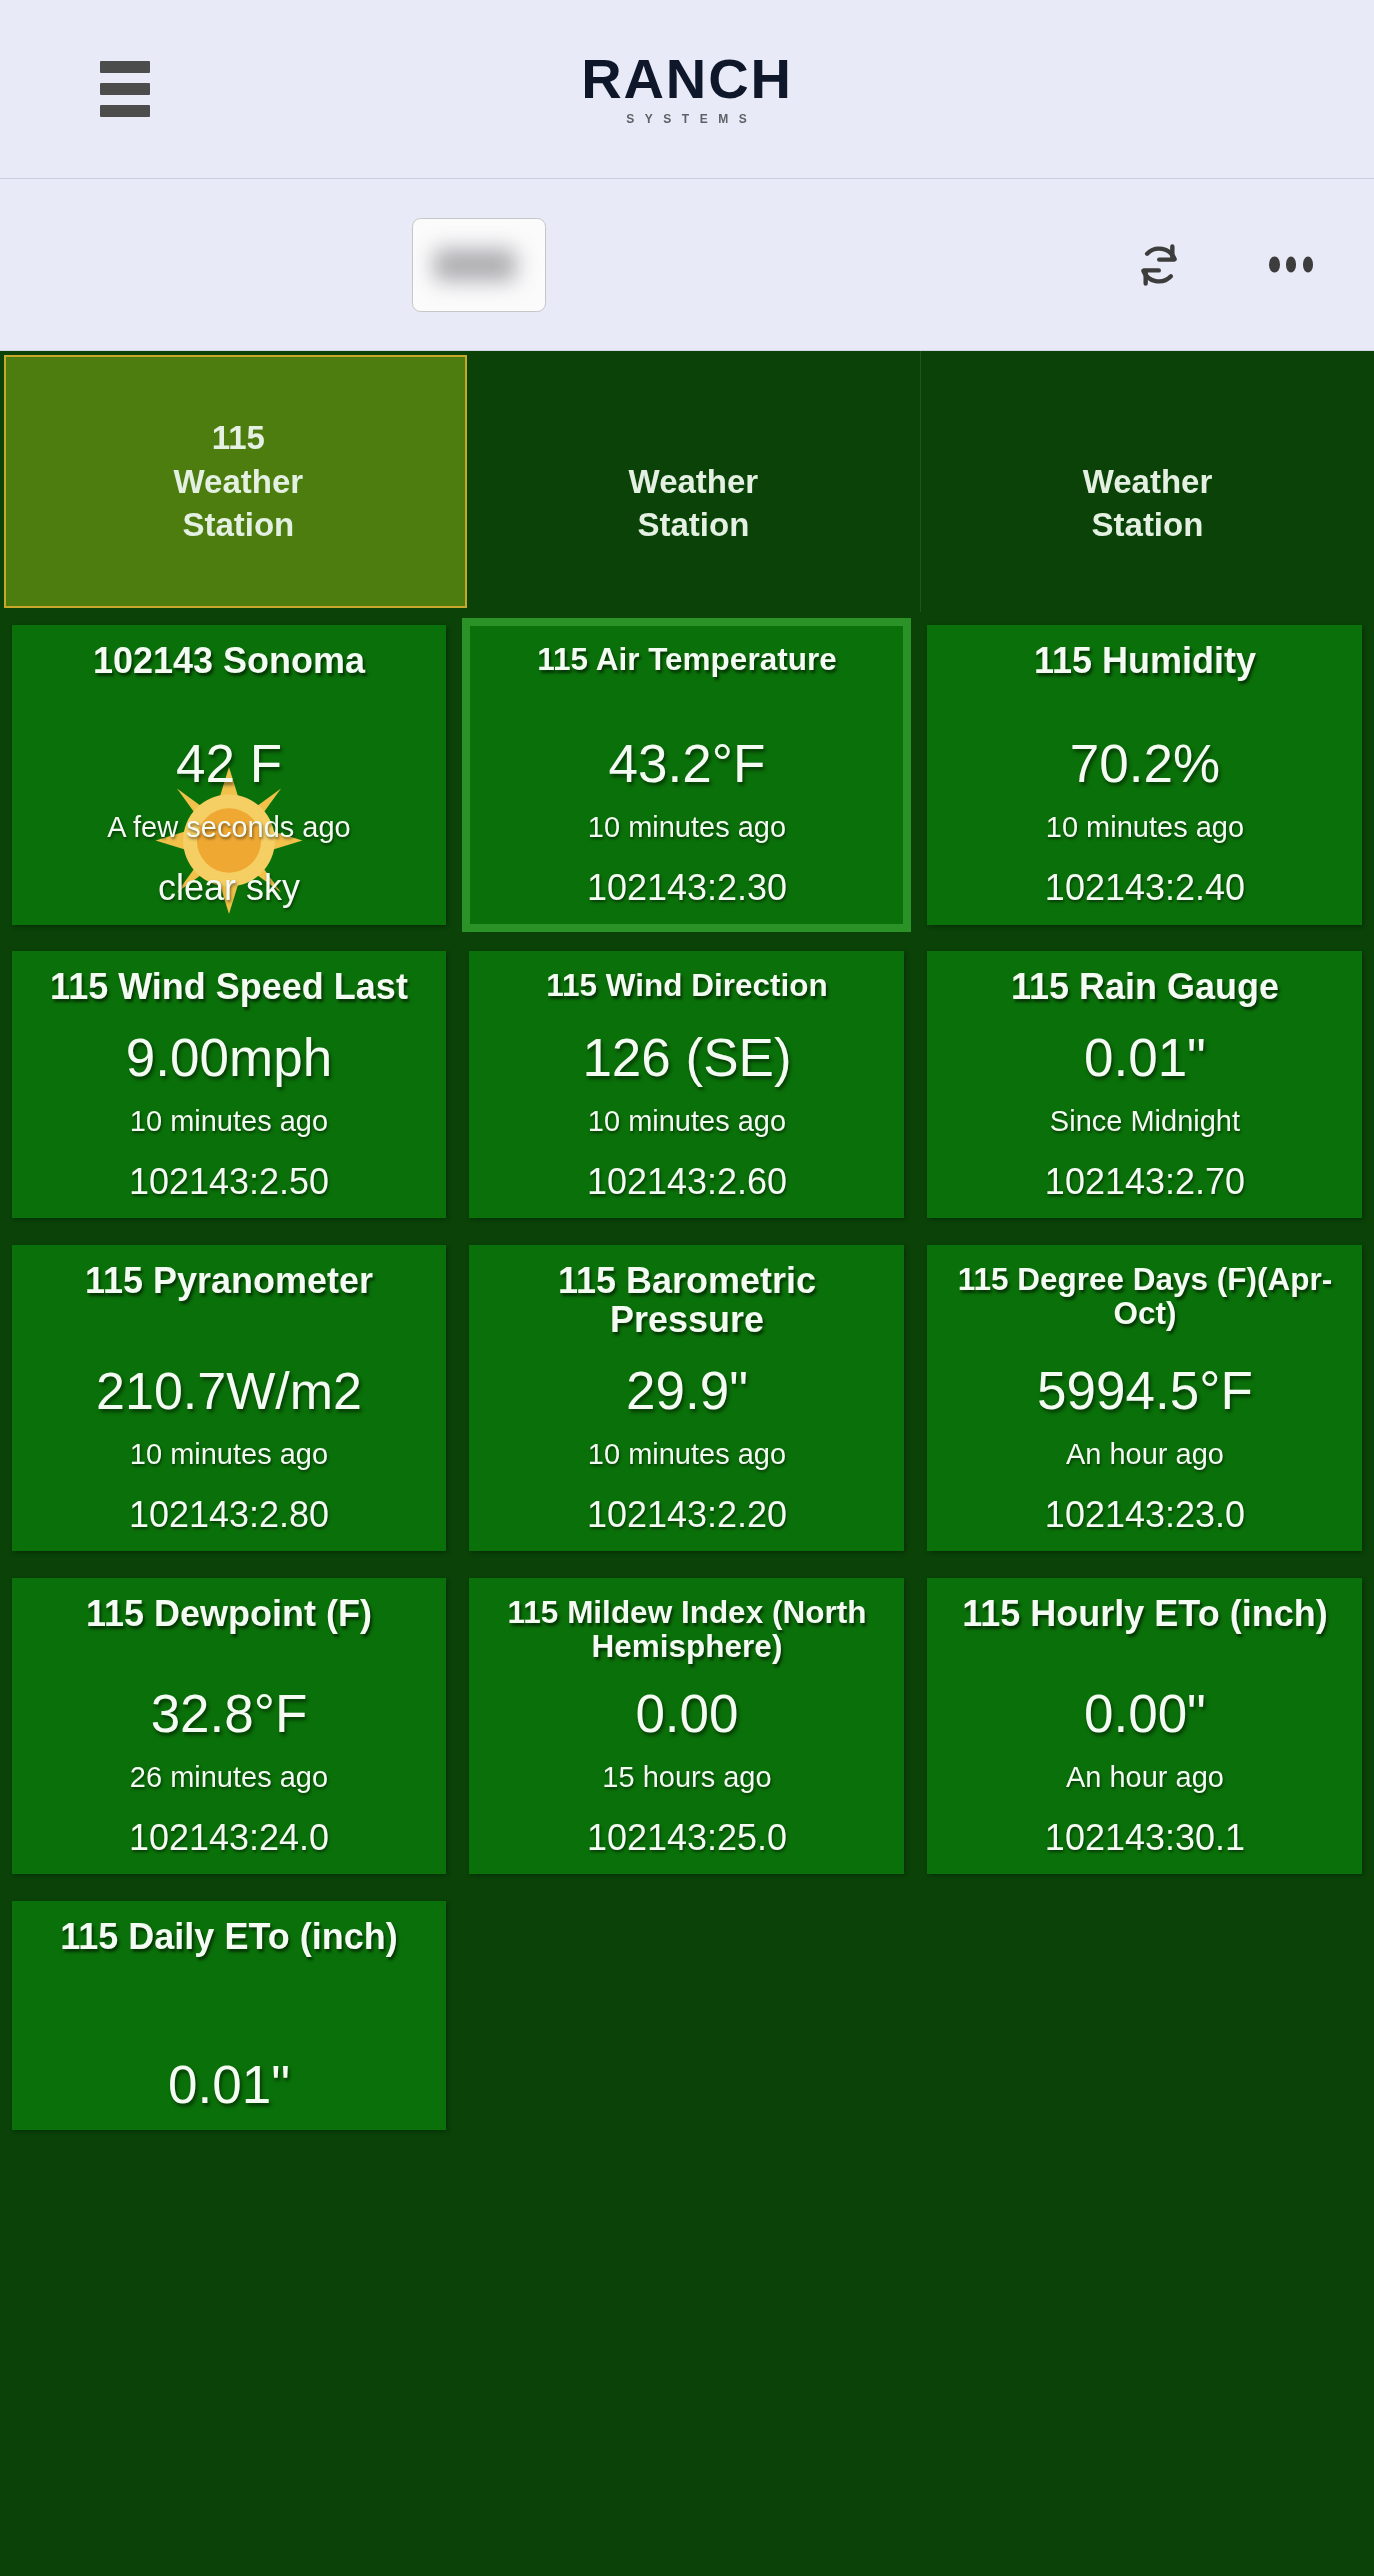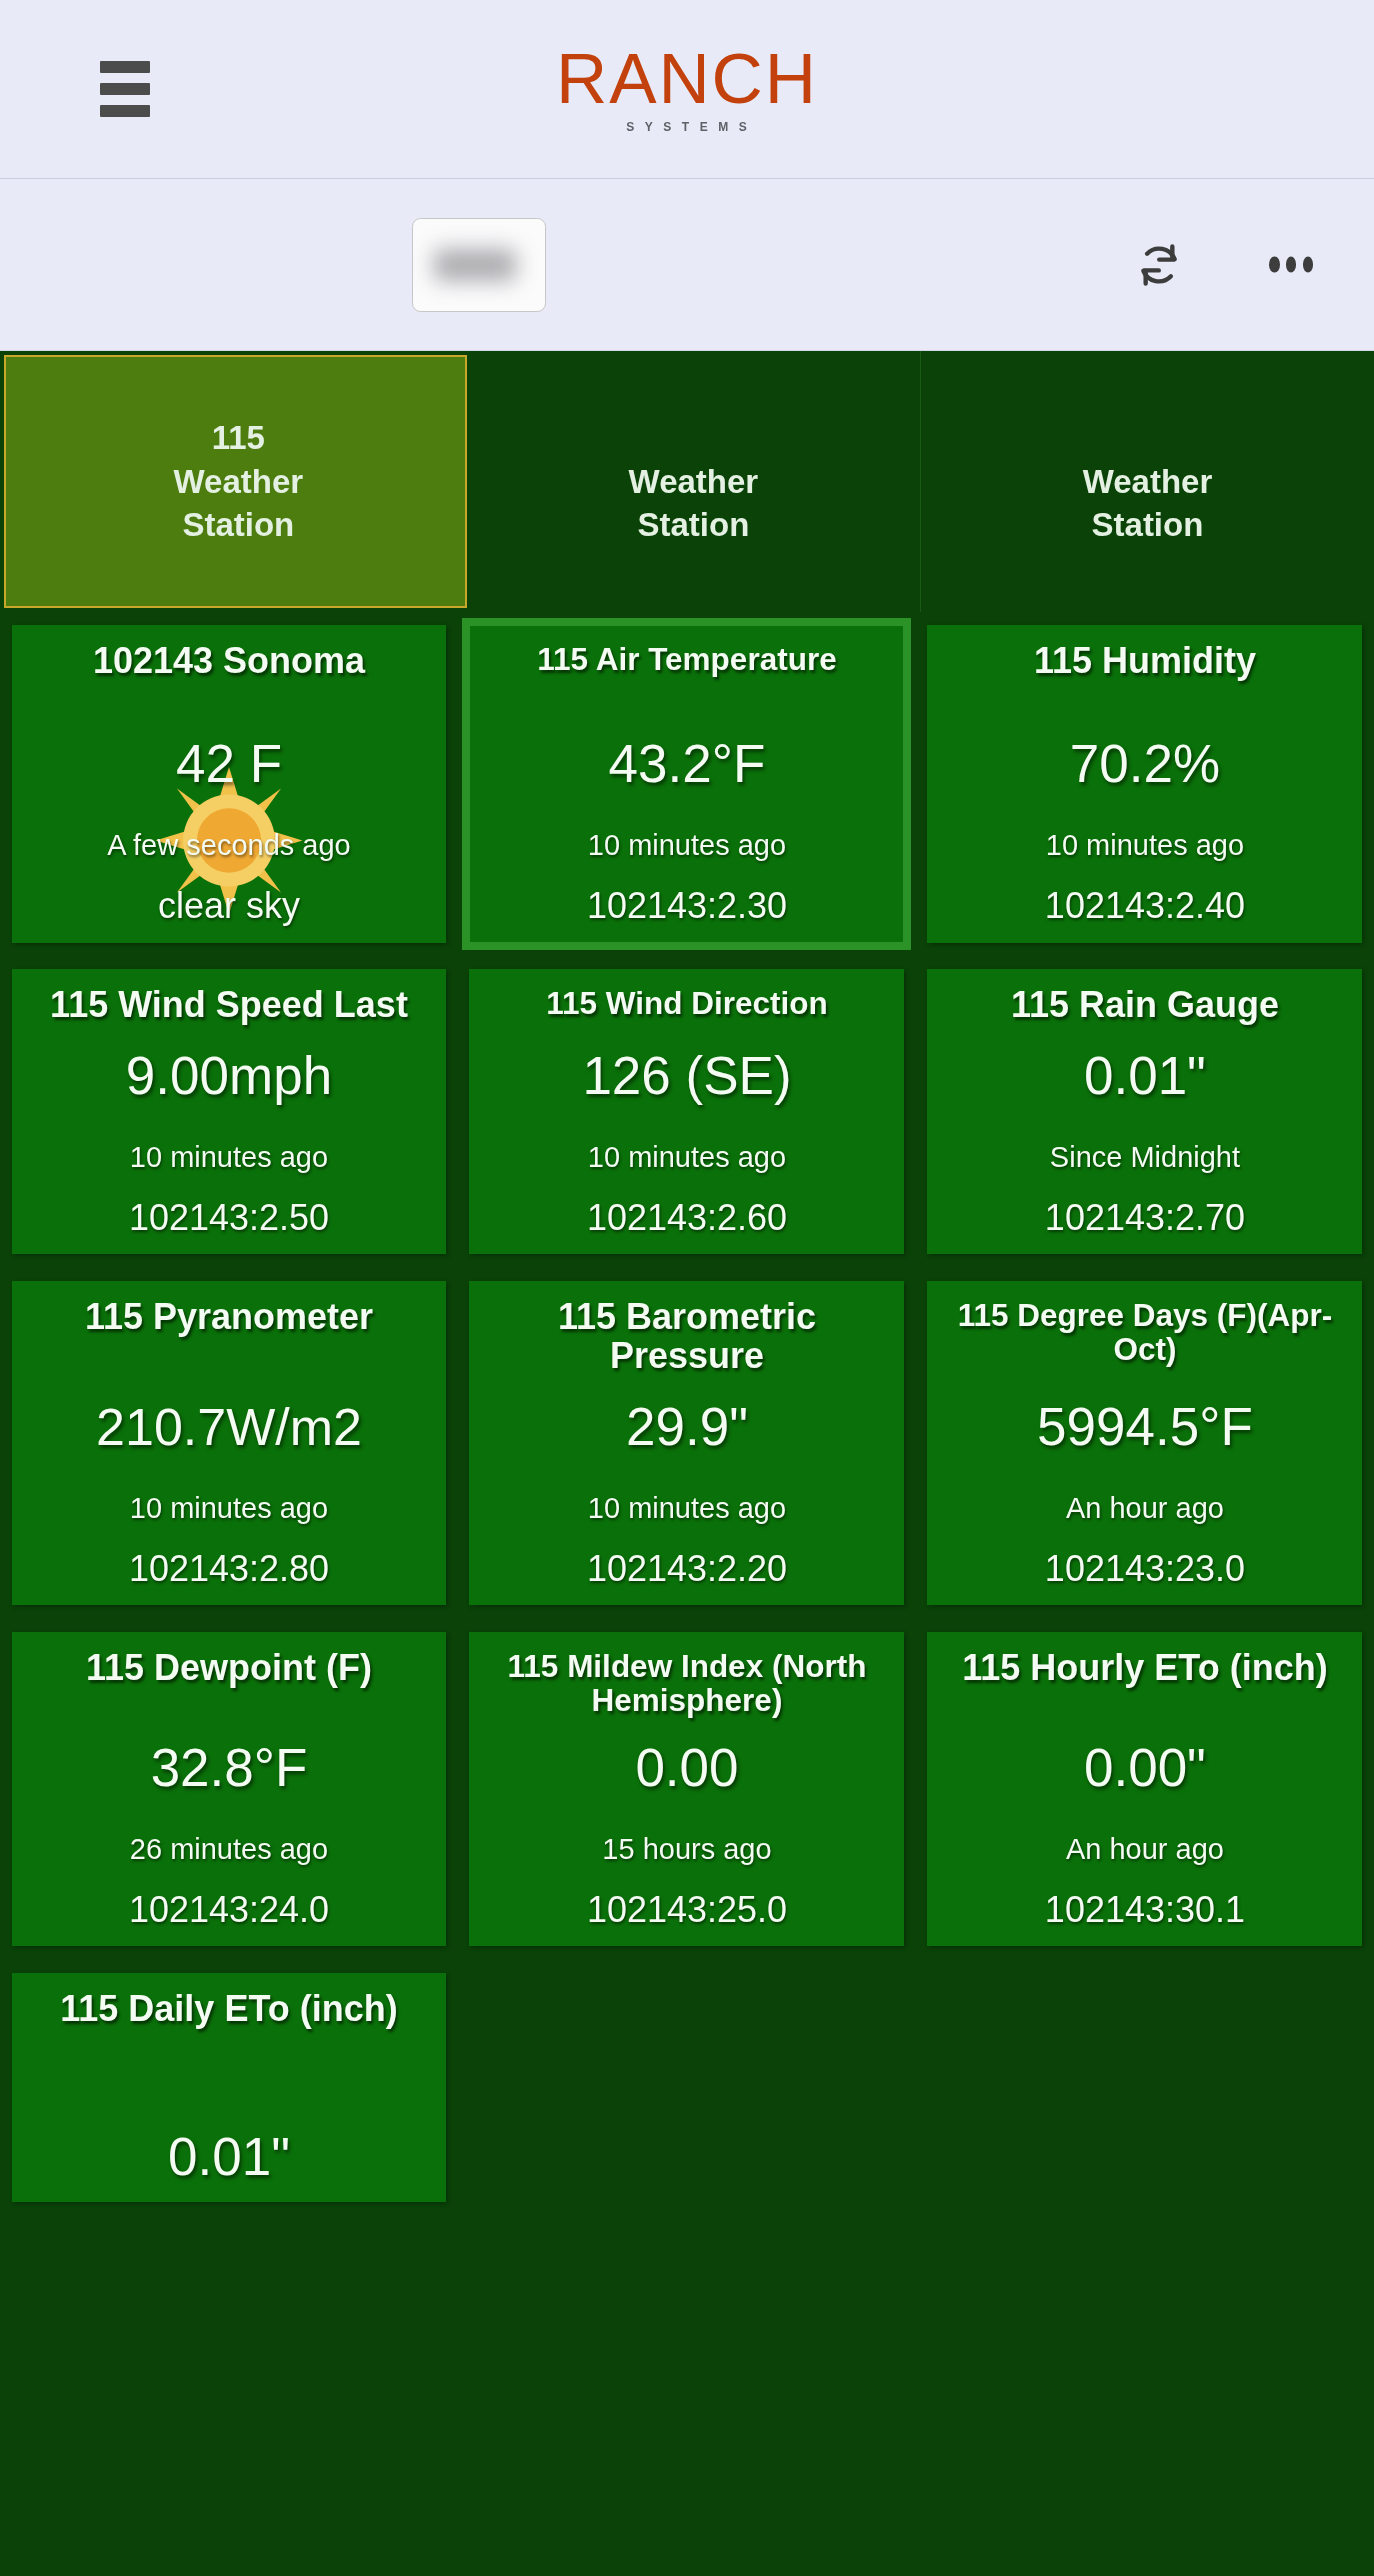--- a/index.html
+++ b/index.html
@@ -41,24 +41,24 @@
   .brand {
     position: absolute;
     left: 0; right: 0;
     top: 50%;
     transform: translateY(-50%);
     text-align: center;
     pointer-events: none;
   }
   .brand-main {
     font-family: "Liberation Sans", sans-serif;
-    font-weight: normal;
-    font-size: 71px;
+    font-weight: bold;
+    font-size: 56px;
     letter-spacing: 1.9px;
-    color: #c2410c;
+    color: #0f172a;
     line-height: 0.96;
     display: block;
   }
   .brand-sub {
     display: block;
     font-size: 12px;
     font-weight: bold;
     letter-spacing: 10.5px;
     color: #5e6166;
     margin-top: 6.7px;
@@ -201,21 +201,21 @@
     font-size: 53px;
     line-height: 1.12;
     font-weight: normal;
     text-shadow: 1.9px 2.9px 3.8px rgba(0,0,0,.5);
     margin-top: auto;
   }
   .card .c-value.tight { font-size: 52px; }
   .card .c-when {
     font-size: 29px;
     line-height: 1.2;
-    margin-top: 18px;
+    margin-top: 0;
     text-shadow: 1px 1.9px 2.9px rgba(0,0,0,.5);
   }
   .card .c-id {
     font-size: 36px;
     line-height: 1.2;
     margin-top: 3.8px;
     text-shadow: 1px 1.9px 2.9px rgba(0,0,0,.5);
   }
   .card.weather .c-value {
     position: relative;

